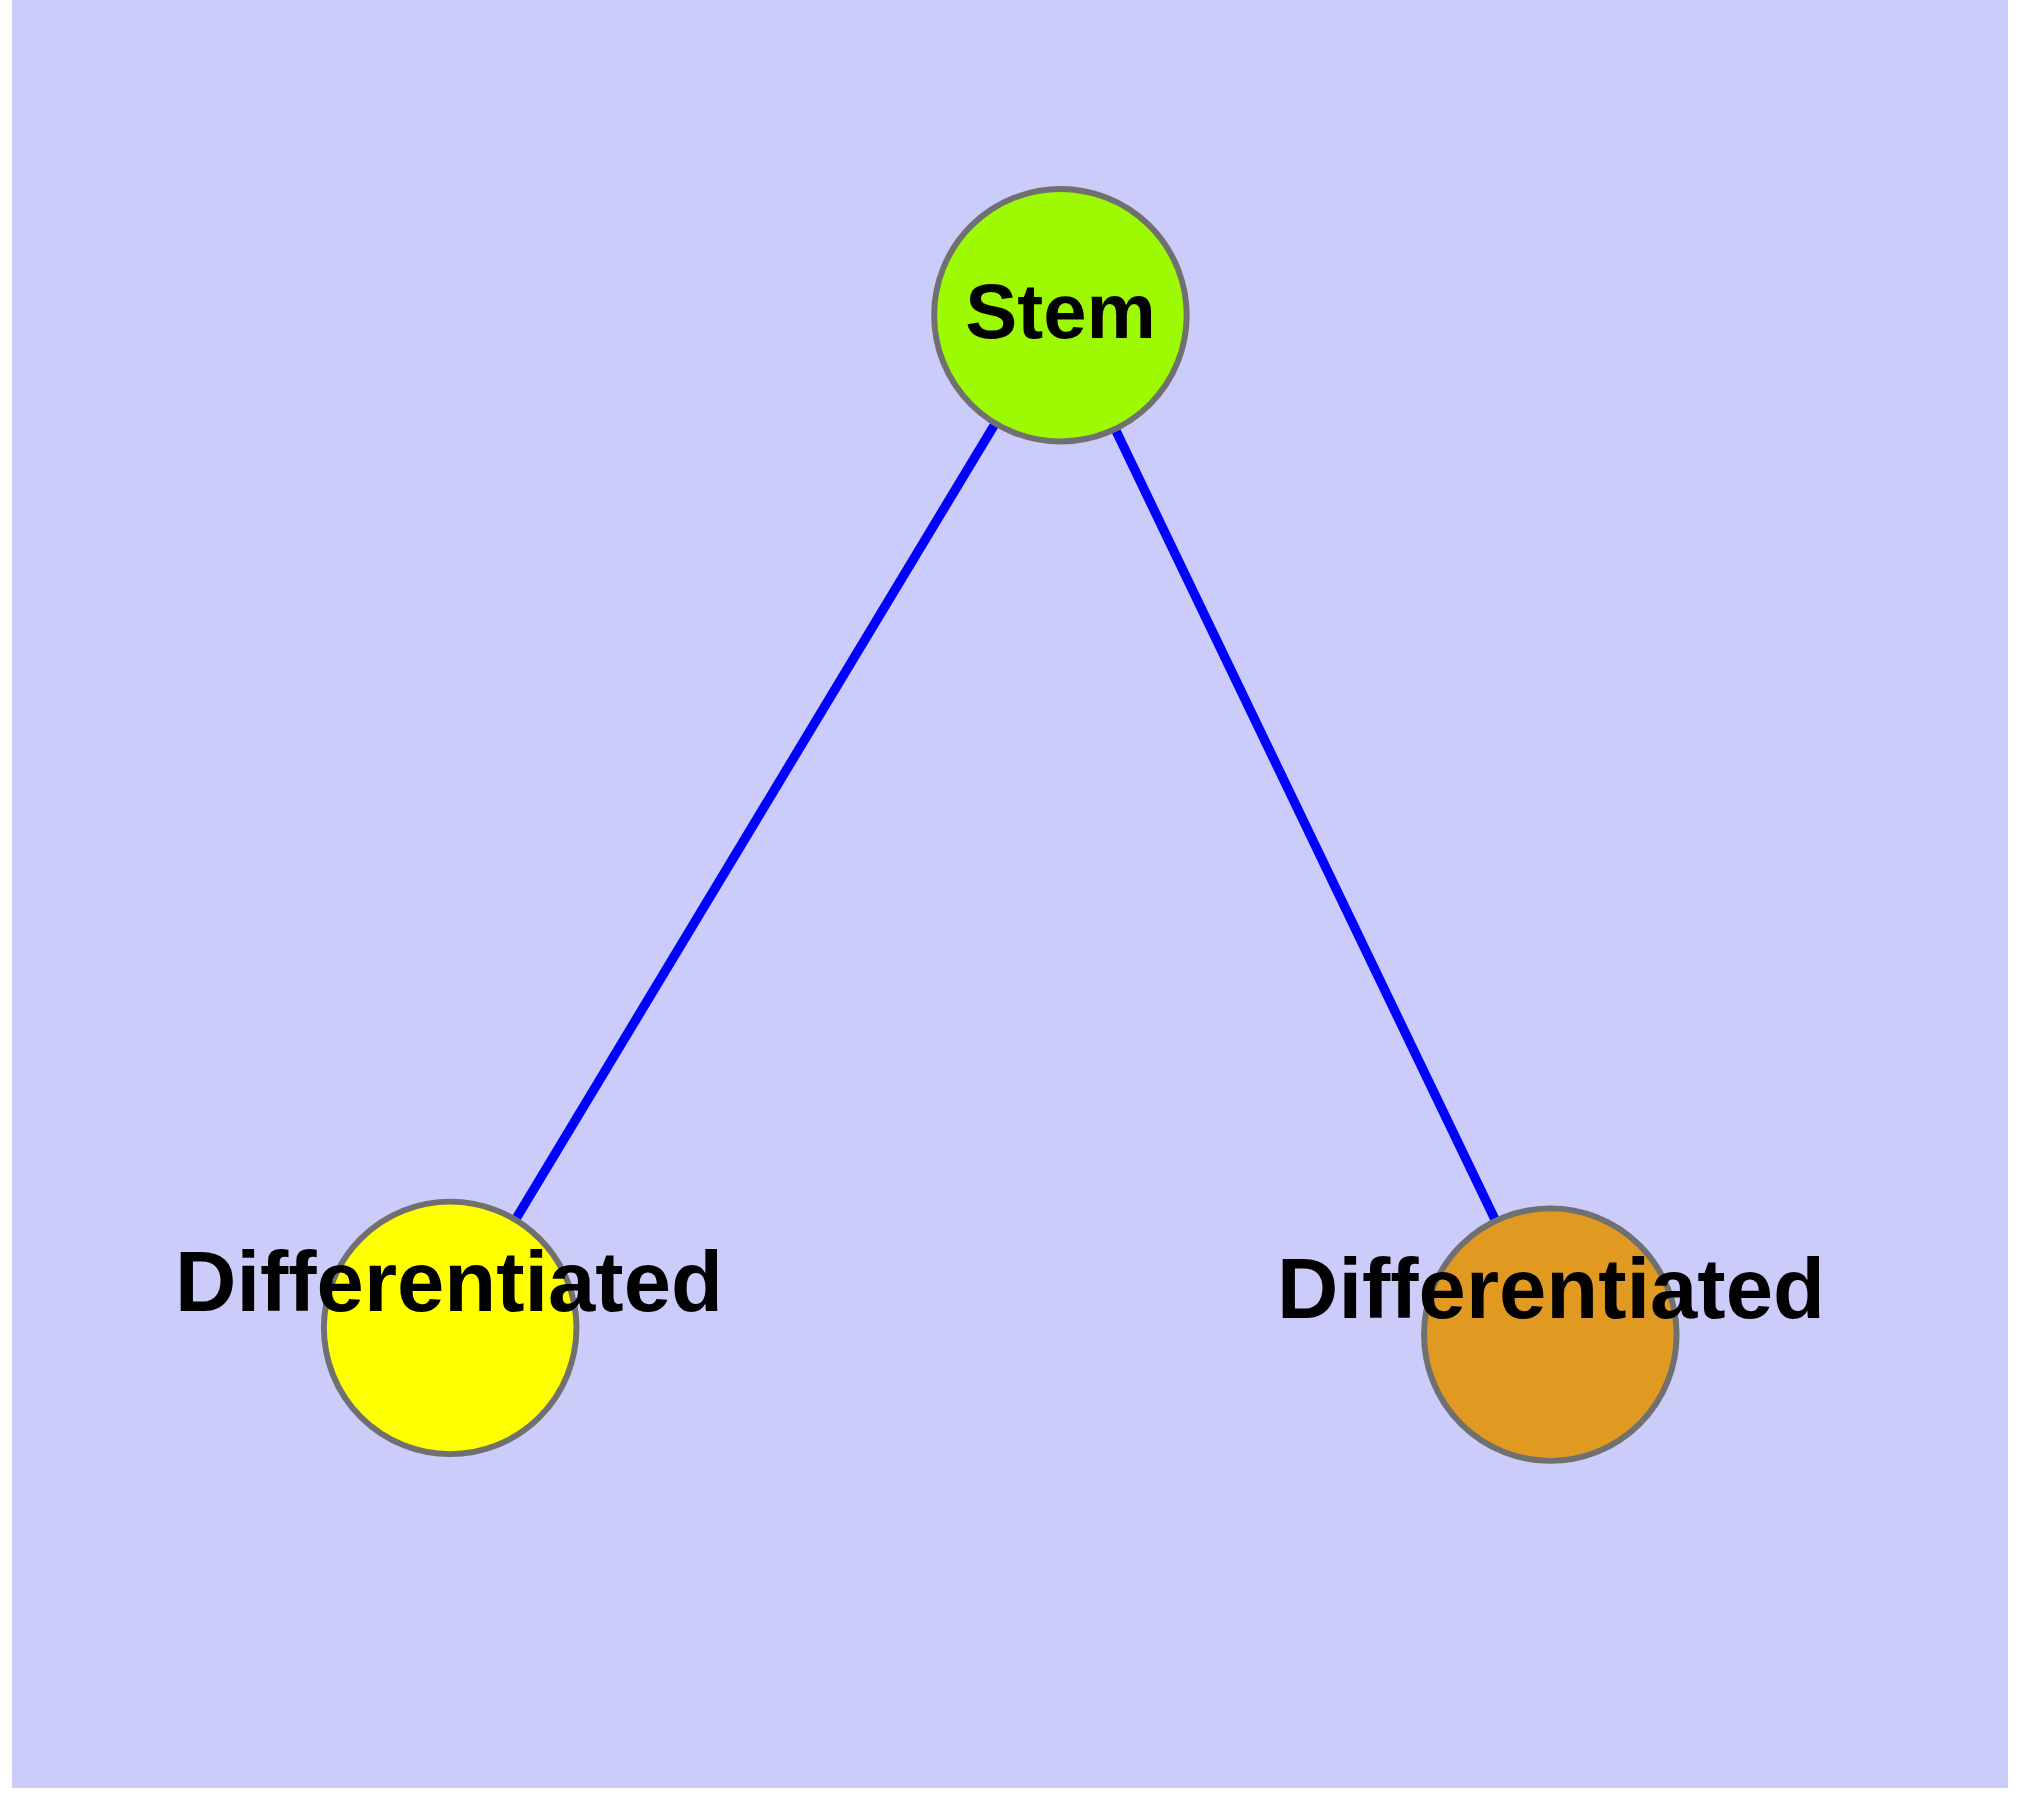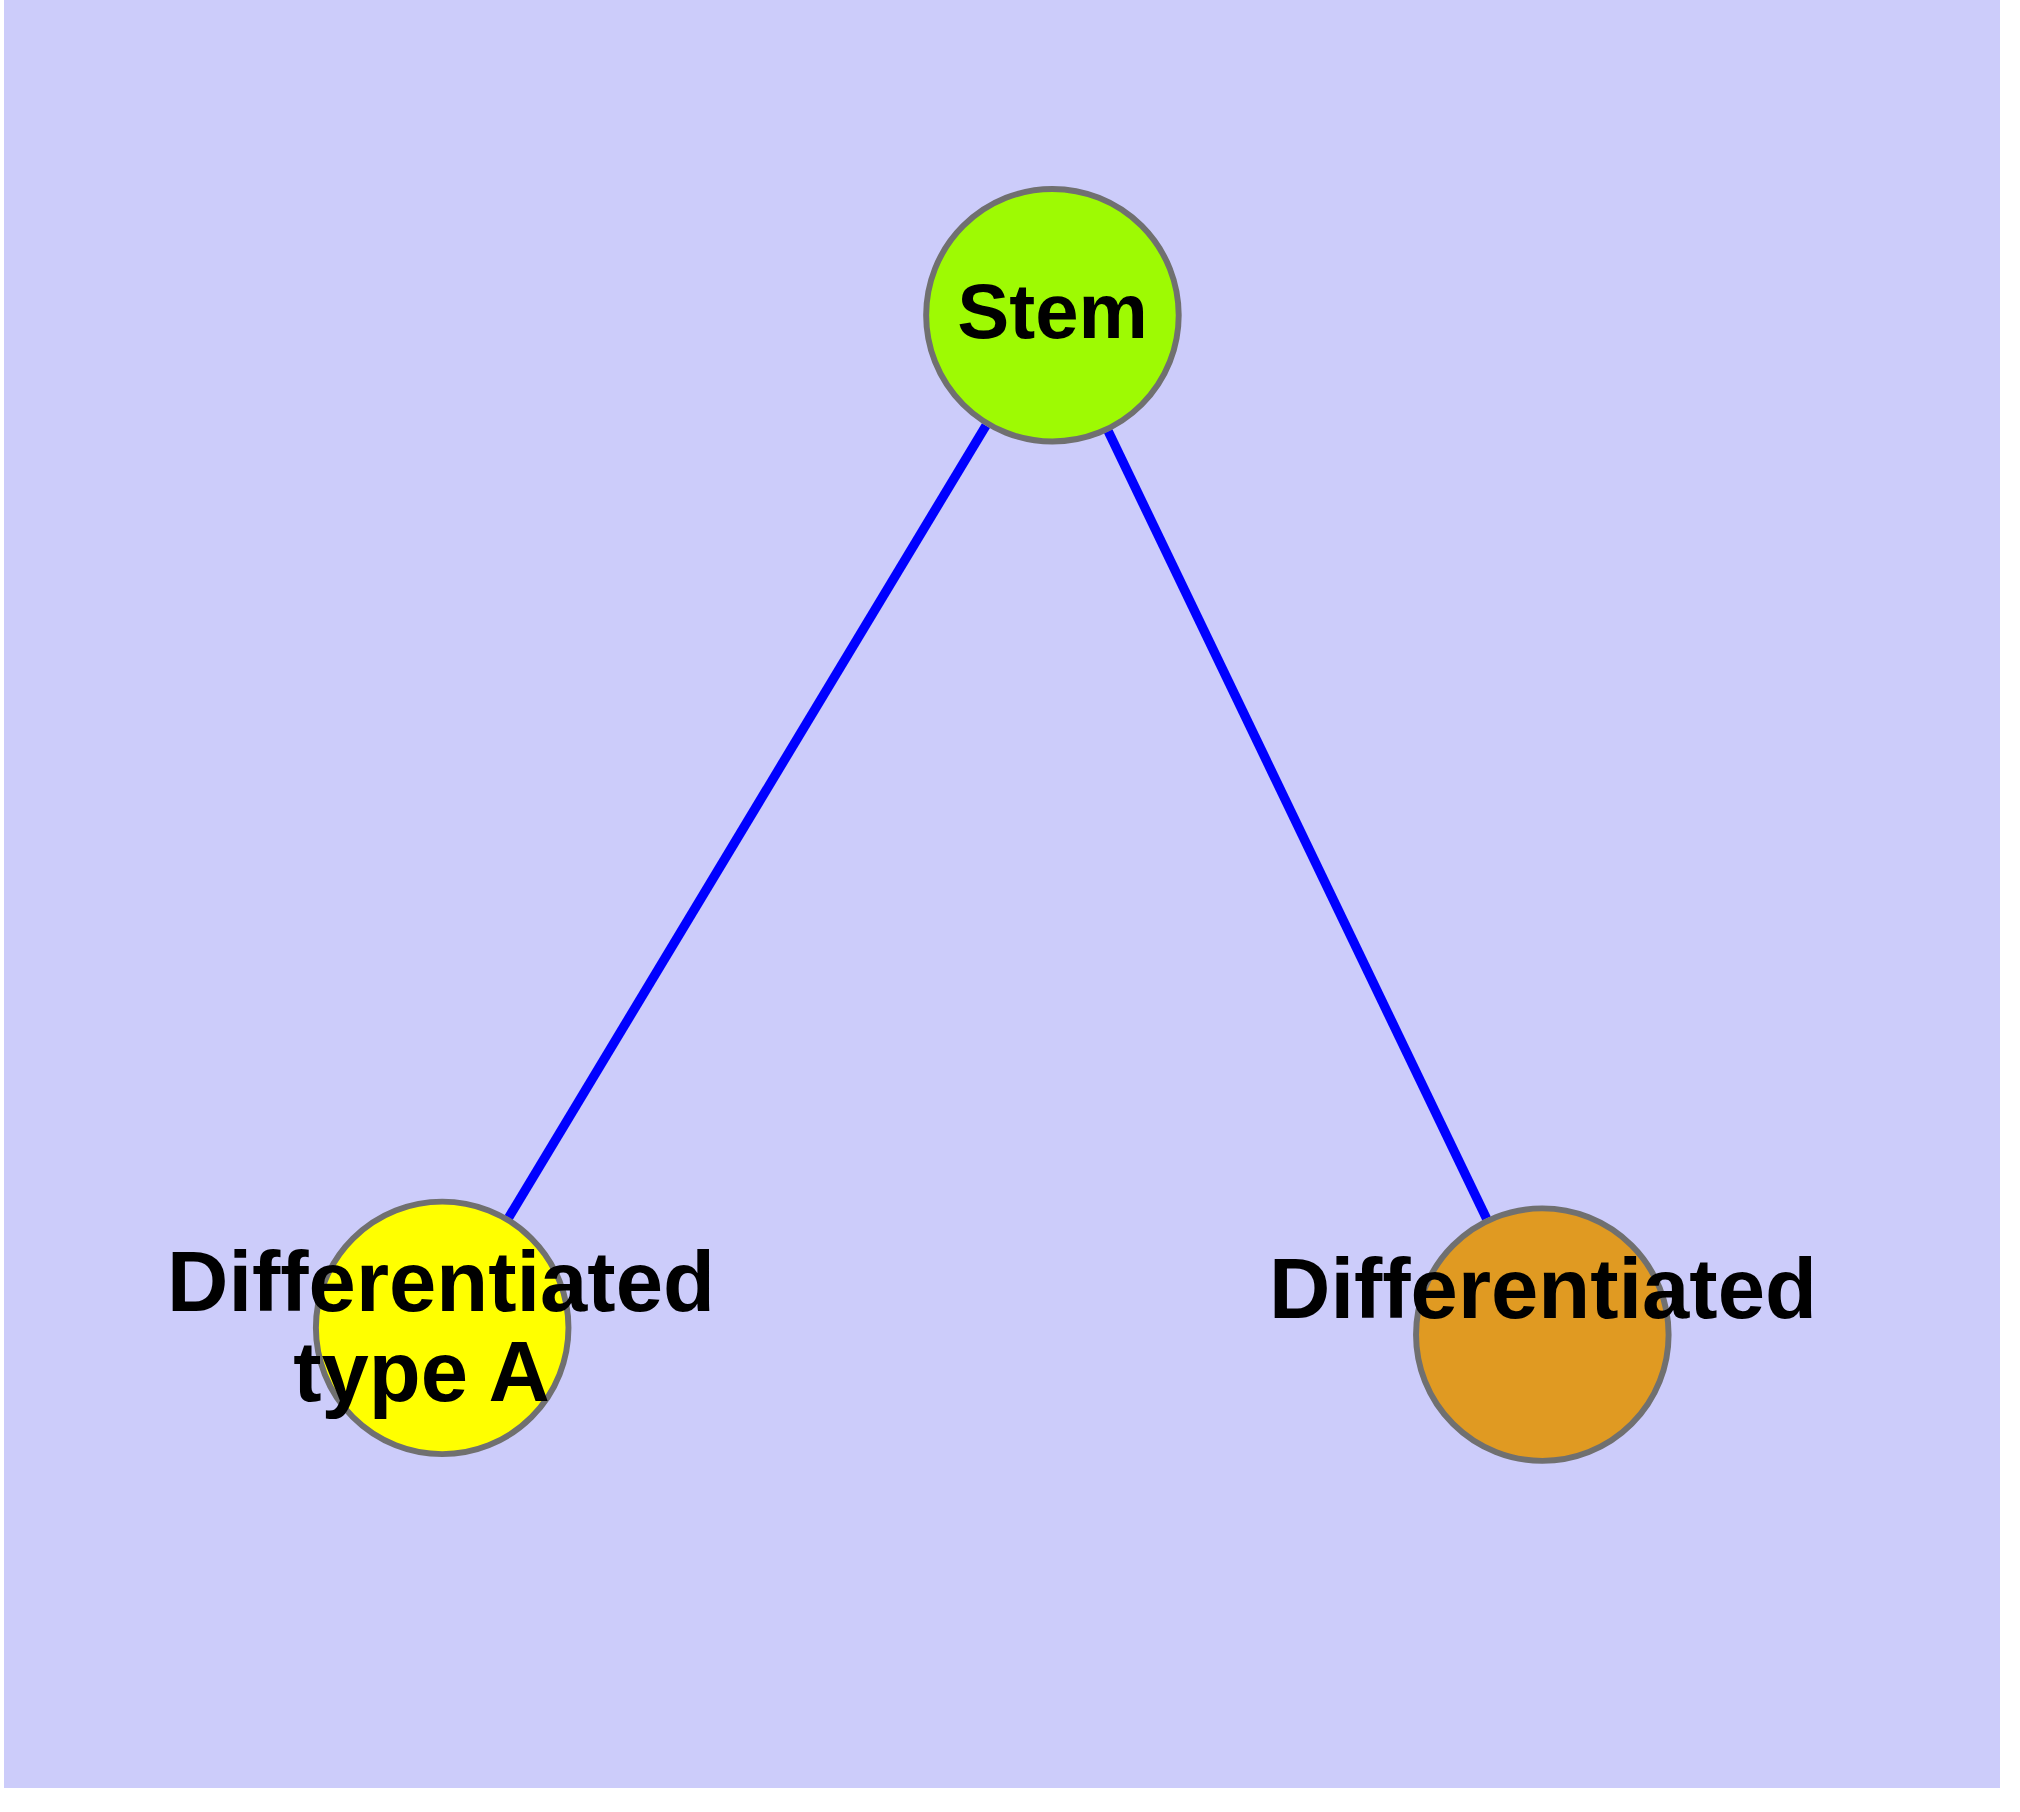--- a/index.html
+++ b/index.html
@@ -14,21 +14,21 @@
     font-family: "Liberation Sans", sans-serif;
   }
   #canvas {
     position: relative;
     width: 2021px;
     height: 1812px;
     background: #ffffff;
   }
   #plot-area {
     position: absolute;
-    left: 4px;
+    left: 12px;
     top: 0;
     width: 1996px;
     height: 1788px;
     background: #ccccfa;
     overflow: hidden;
   }
   #graph-svg {
     position: absolute;
     left: 0;
     top: 0;
@@ -79,19 +79,19 @@
 
       <g>
         <circle cx="1237" cy="372" r="149" fill="#9efa03" stroke="#707070" stroke-width="7"></circle>
         <circle cx="517" cy="1567" r="149" fill="#ffff00" stroke="#707070" stroke-width="7"></circle>
         <circle cx="1815" cy="1575" r="149" fill="#e09a22" stroke="#707070" stroke-width="7"></circle>
       </g>
     </svg>
 
     <div class="node-label label-stem">Stem</div>
 
-    <div class="node-label label-a"><span>Differentiated</span><br><span>type A</span></div>
+    <div class="node-label label-a"><span>Differentiated</span><br></div>
 
     <div class="node-label label-b"><span>Differentiated</span><br></div>
 
   </div>
 </div>
 
 
 </body></html>

